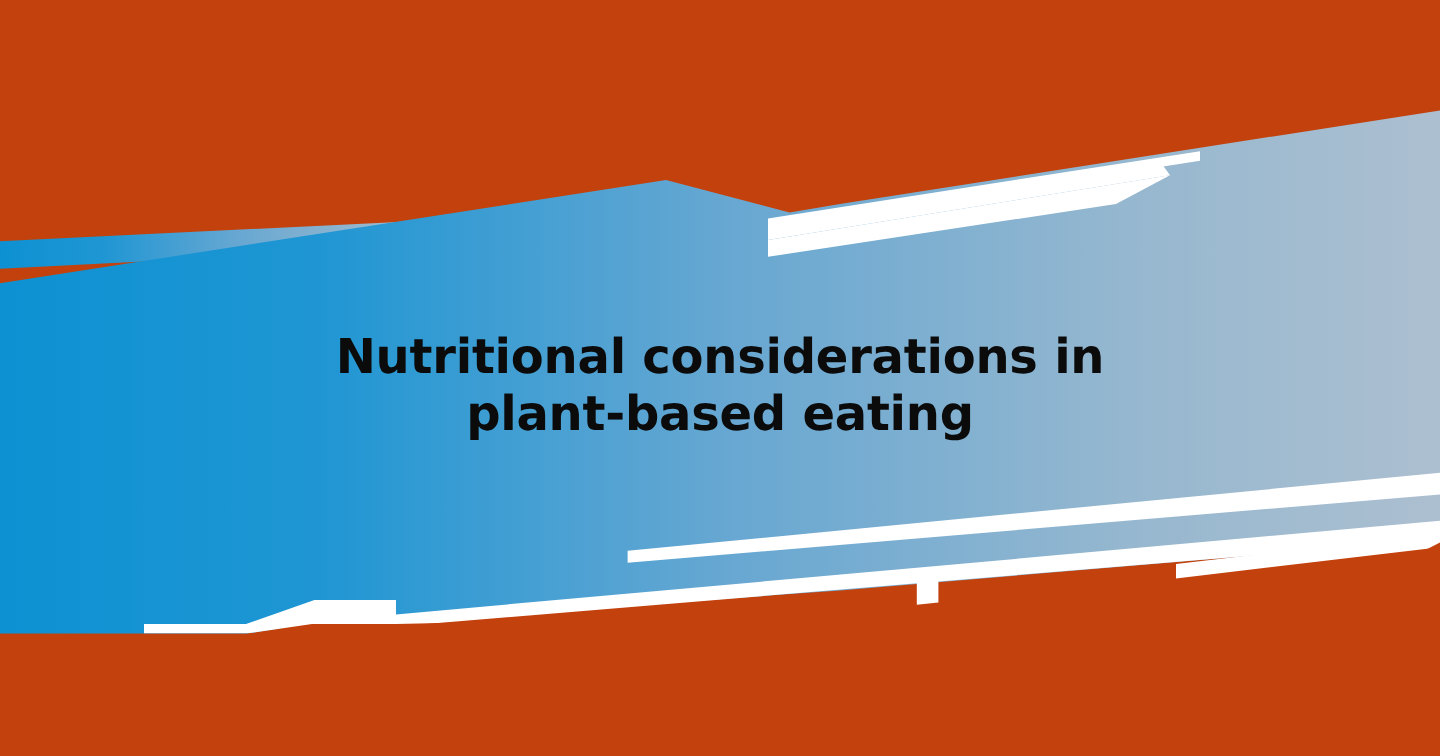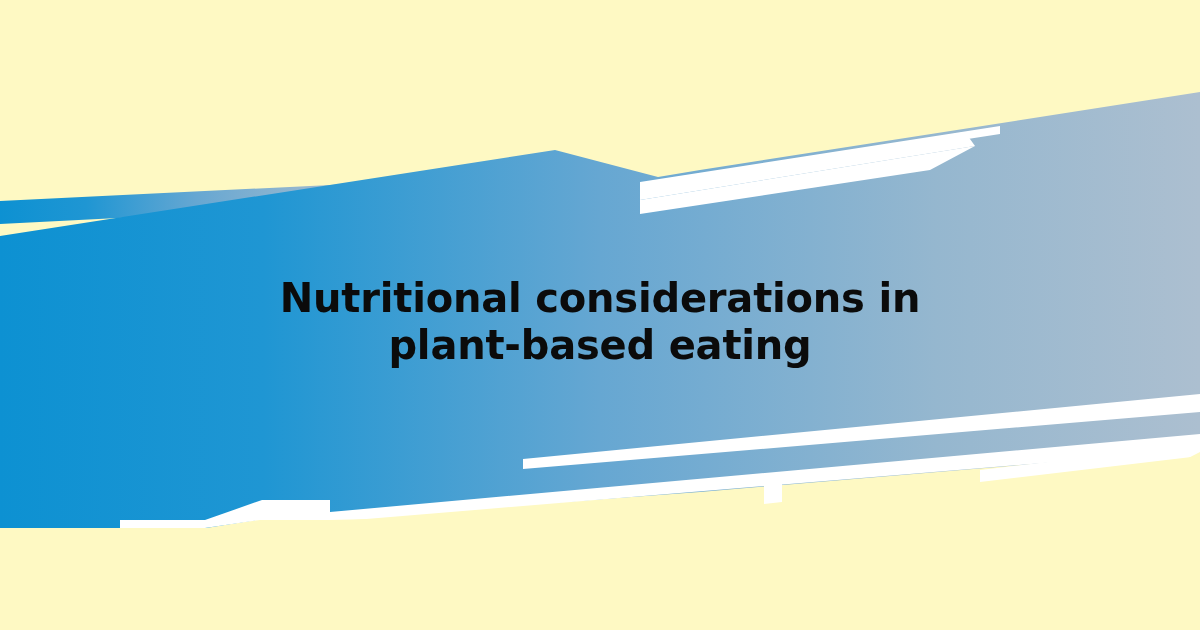--- a/index.html
+++ b/index.html
@@ -11,21 +11,21 @@
   body {
     width: 1200px;
     height: 630px;
     overflow: hidden;
     font-family: "DejaVu Sans", "Liberation Sans", sans-serif;
   }
   #banner-root {
     position: relative;
     width: 1200px;
     height: 630px;
-    background: #fef9c3;
+    background: #c2410c;
   }
   #banner-svg {
     position: absolute;
     left: 0;
     top: 0;
     width: 1200px;
     height: 630px;
     display: block;
   }
   #title-layer {

